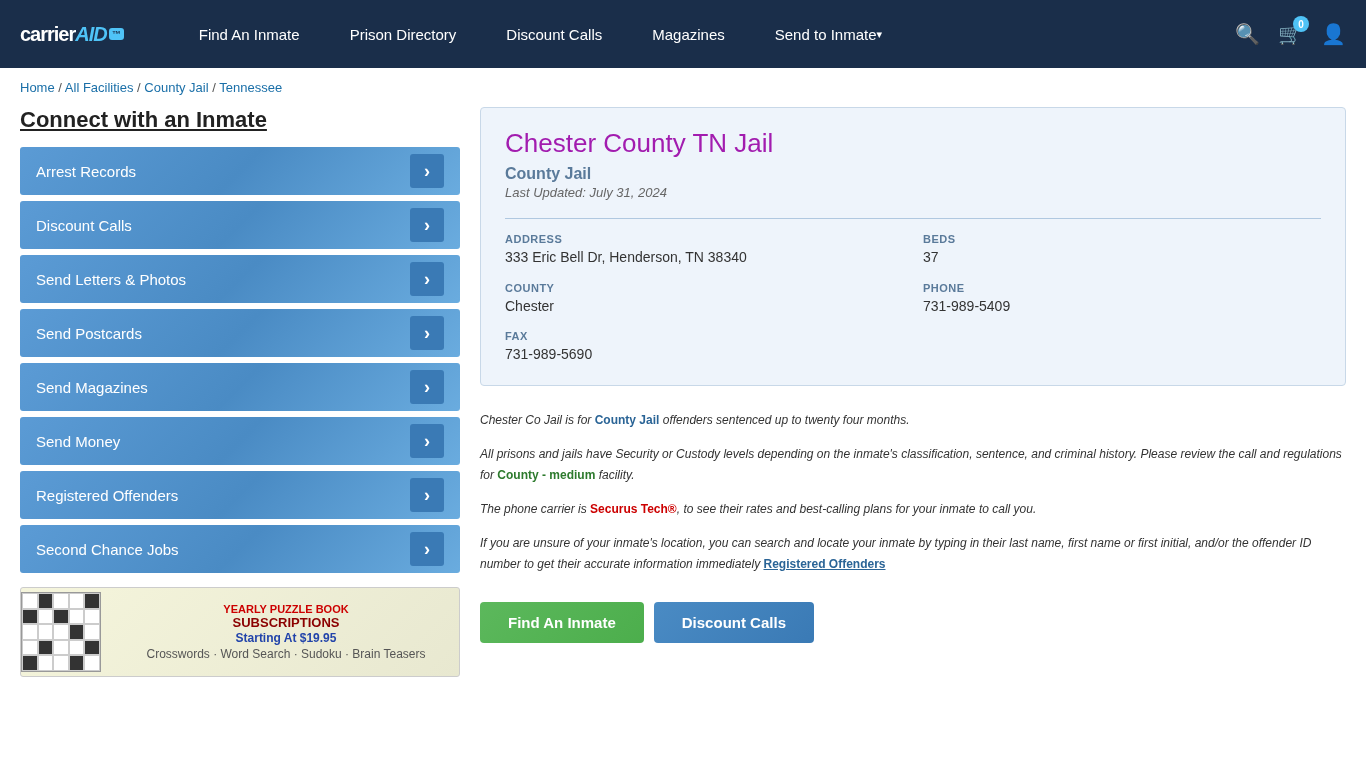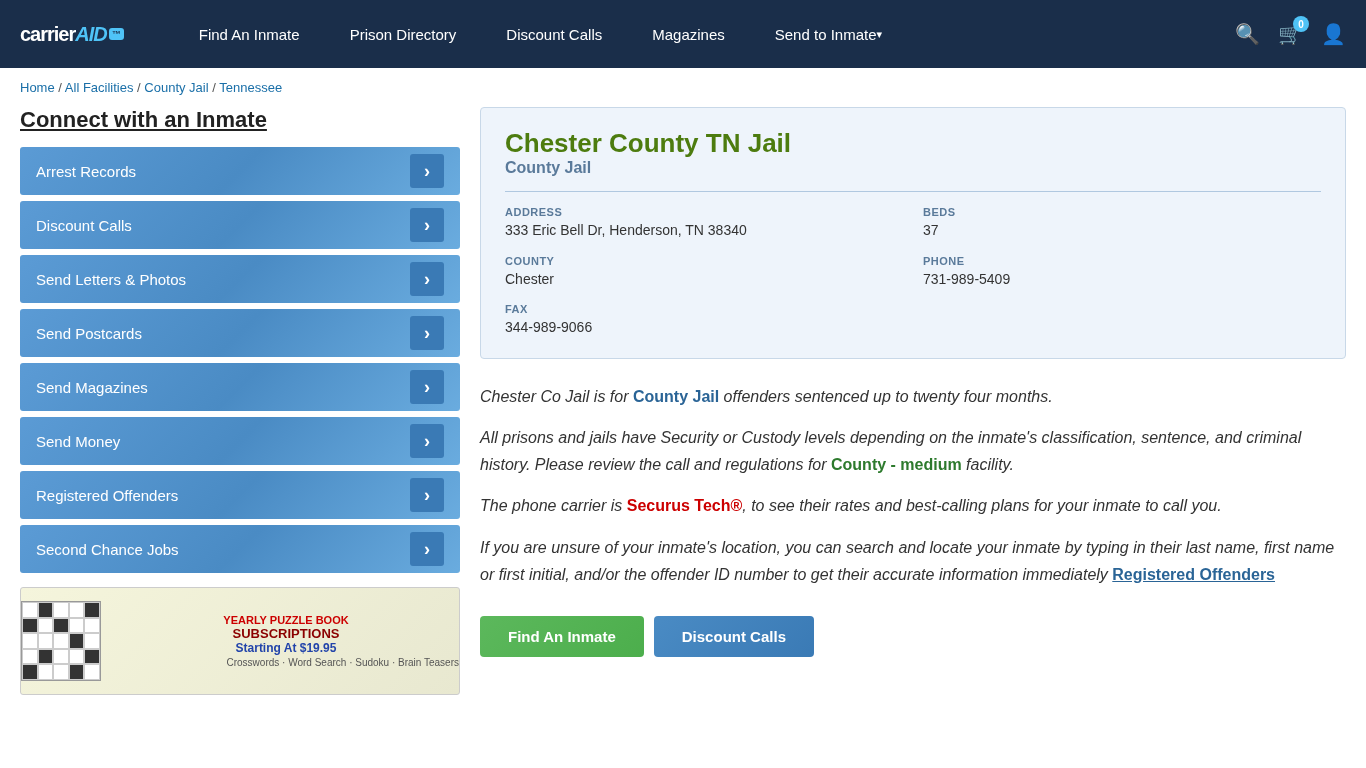--- a/index.html
+++ b/index.html
@@ -143,21 +143,21 @@
       align-items: center;
       justify-content: center;
       font-size: 18px;
       font-weight: bold;
     }
 
     
     .ad-banner {
       margin-top: 14px;
       width: 100%;
-      height: 108px;
+      height: 90px;
       background: linear-gradient(135deg, #f5f5dc 0%, #e8e8d0 100%);
       border: 1px solid #ccc;
       display: flex;
       align-items: center;
       justify-content: center;
       overflow: hidden;
       border-radius: 3px;
       position: relative;
     }
     .ad-crossword {
@@ -189,42 +189,41 @@
       color: #8b0000;
       text-transform: uppercase;
       line-height: 1.2;
     }
     .ad-price {
       font-size: 12px;
       font-weight: bold;
       color: #2244aa;
     }
     .ad-types {
-      font-size: 10px;
+      font-size: 12px;
       color: #555;
       margin-top: 2px;
-      text-align: right;
     }
 
     
     .content-area {
       flex: 1;
     }
     .facility-card {
       border: 1px solid #c8d8e8;
       border-radius: 4px;
       background: #eef4fb;
       padding: 20px 24px;
       margin-bottom: 18px;
     }
     .facility-title {
       font-size: 26px;
-      font-weight: bold;
-      color: #4d7c0f;
-      margin-bottom: 0;
+      font-weight: normal;
+      color: #a21caf;
+      margin-bottom: 6px;
     }
     .facility-type {
       font-size: 16px;
       font-weight: bold;
       color: #5a7a9a;
       margin-bottom: 2px;
     }
     .facility-updated {
       font-size: 13px;
       color: #666;
@@ -257,21 +256,21 @@
     .info-link {
       color: #1a6fa8;
       text-decoration: none;
       font-size: 14px;
     }
 
     
     .description {
       padding: 6px 0;
       line-height: 1.7;
-      font-size: 16px;
+      font-size: 12px;
       color: #333;
     }
     .description p {
       margin-bottom: 14px;
       font-style: italic;
     }
     .description .highlight-blue {
       color: #2a6496;
       font-weight: bold;
       font-style: normal;
@@ -430,20 +429,21 @@
         <div class="ad-types">Crosswords · Word Search · Sudoku · Brain Teasers</div>
       </div>
     </div>
   </div>
 
   <div class="content-area">
 
     <div class="facility-card">
       <div class="facility-title">Chester County TN Jail</div>
       <div class="facility-type">County Jail</div>
+      <div class="facility-updated">Last Updated: July 31, 2024</div>
 
       <hr class="facility-divider">
 
       <div class="facility-info">
         <div>
           <div class="info-label">ADDRESS</div>
           <div class="info-value">333 Eric Bell Dr, Henderson, TN 38340</div>
         </div>
         <div>
           <div class="info-label">BEDS</div>
@@ -452,21 +452,21 @@
         <div>
           <div class="info-label">COUNTY</div>
           <div class="info-value">Chester</div>
         </div>
         <div>
           <div class="info-label">PHONE</div>
           <div class="info-value">731-989-5409</div>
         </div>
         <div>
           <div class="info-label">FAX</div>
-          <div class="info-value">344-989-9066</div>
+          <div class="info-value">731-989-5690</div>
         </div>
       </div>
     </div>
 
     <div class="description">
       <p>
         <span>Chester Co Jail is for </span><span class="highlight-blue">County Jail</span><span> offenders sentenced up to twenty four months.</span>
       </p>
       <p>
         <span>All prisons and jails have Security or Custody levels depending on the inmate's classification, sentence, and criminal history. Please review the call and regulations for </span><span class="highlight-green">County - medium</span><span> facility.</span>

